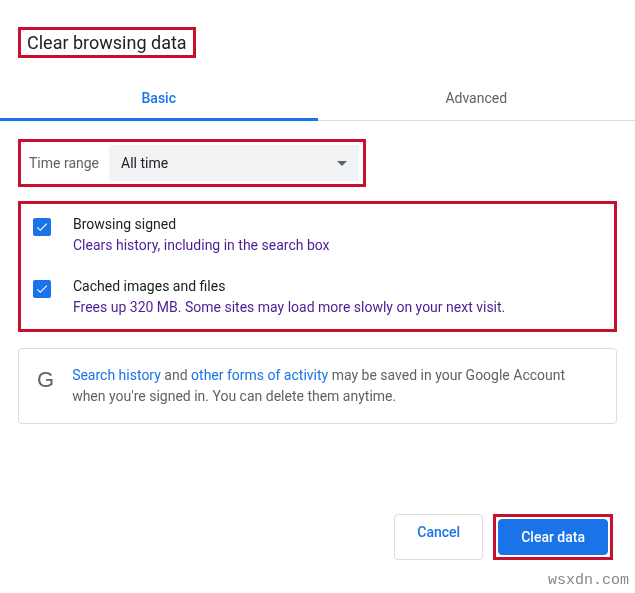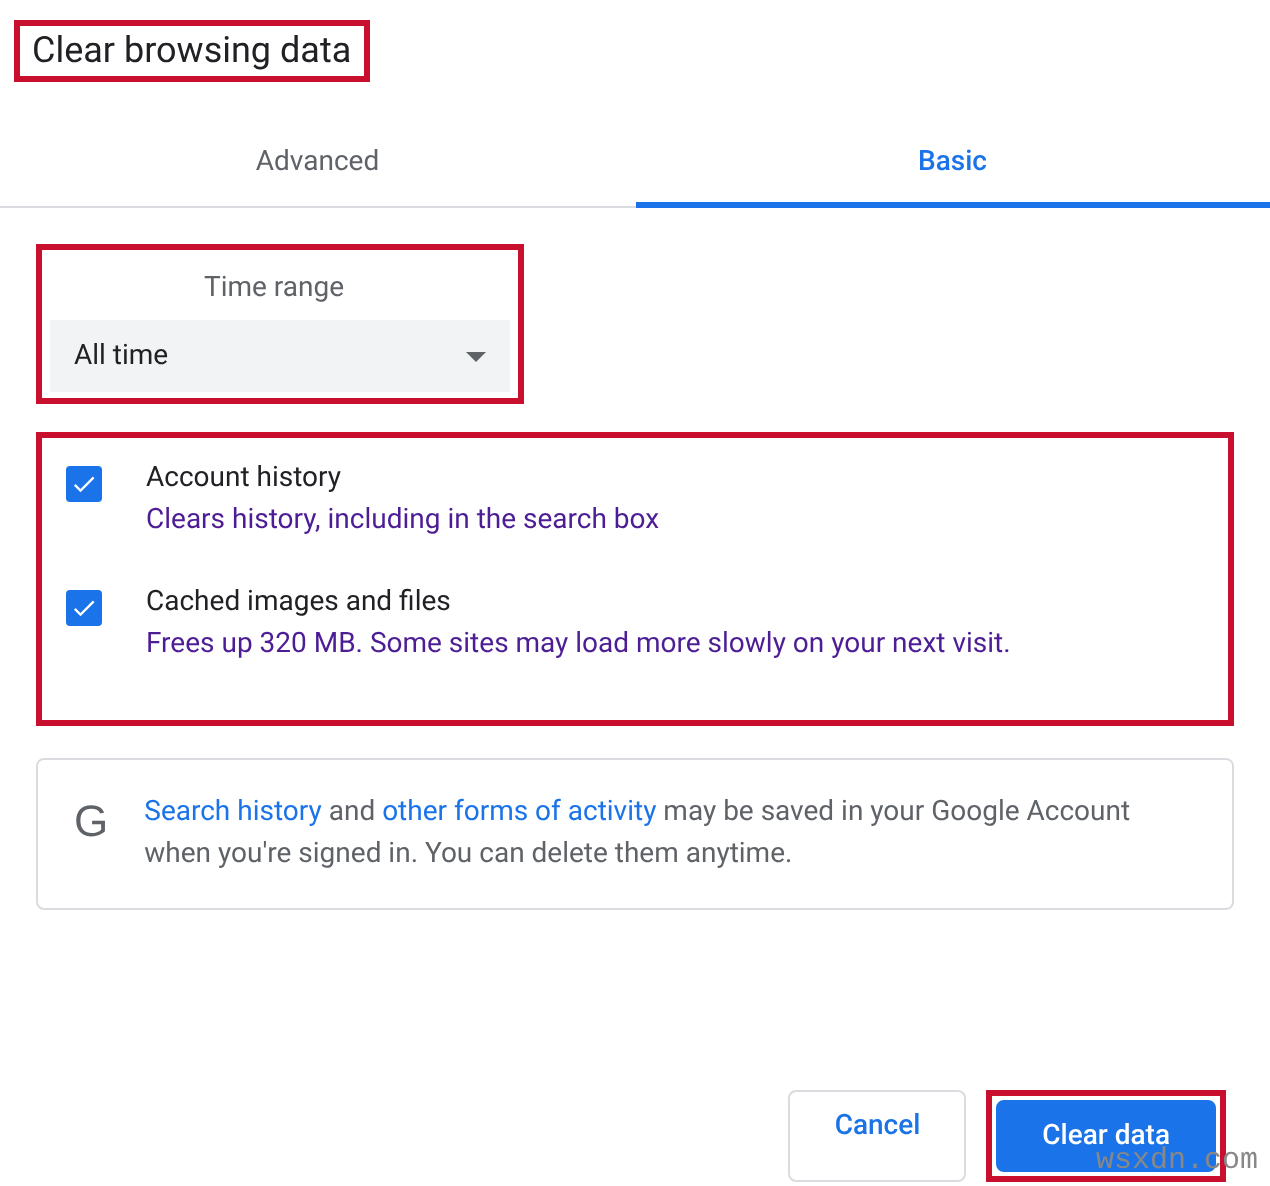--- a/index.html
+++ b/index.html
@@ -1,31 +1,31 @@
 <!DOCTYPE html>
 <html><head>
   <meta charset="utf-8">
   <style>
     * { box-sizing: border-box; font-family: 'Segoe UI', Roboto, Arial, sans-serif; }
     body { margin: 0; padding: 0; background: #fff; width: 635px; }
     .dialog { padding: 10px 0 20px; }
-    .title-wrap { padding: 0 7px; }
+    .title-wrap { padding: 0 18px; margin-top: 17px; }
     .title { font-size: 18px; color: #202124; border: 3px solid #c8102e; padding: 2px 6px; display: inline-block; }
     .tabs { display: flex; border-bottom: 1px solid #dadce0; margin-top: 18px; }
     .tab { flex: 1; text-align: center; padding: 14px 0; font-size: 14px; color: #5f6368; cursor: pointer; position: relative; }
     .tab.active { color: #1a73e8; font-weight: 500; }
     .tab.active::after { content: ''; position: absolute; left: 0; right: 0; bottom: -1px; height: 3px; background: #1a73e8; }
     .content { padding: 18px 18px 0; }
-    .time-row { display: inline-flex; align-items: center; border: 3px solid #c8102e; padding: 3px 4px; flex-direction: column; }
+    .time-row { display: inline-flex; align-items: center; border: 3px solid #c8102e; padding: 3px 4px; }
     .time-label { color: #5f6368; font-size: 14px; padding: 8px 10px 8px 4px; }
-    .time-select { width: 230px; background: #f1f3f4; padding: 10px 12px; font-size: 14px; color: #202124; display: flex; justify-content: space-between; align-items: center; cursor: pointer; }
+    .time-select { width: 250px; background: #f1f3f4; padding: 10px 12px; font-size: 14px; color: #202124; display: flex; justify-content: space-between; align-items: center; cursor: pointer; }
     .chev { width: 0; height: 0; border-left: 5px solid transparent; border-right: 5px solid transparent; border-top: 5px solid #5f6368; }
     .options { border: 3px solid #c8102e; margin-top: 14px; padding: 12px 8px 8px; }
     .opt { display: flex; align-items: flex-start; margin-bottom: 22px; }
-    .opt:last-child { margin-bottom: 20px; }
+    .opt:last-child { margin-bottom: 4px; }
     .cb { width: 18px; height: 18px; background: #1a73e8; border-radius: 2px; margin: 2px 22px 0 4px; flex-shrink: 0; display: flex; align-items: center; justify-content: center; cursor: pointer; }
     .cb svg { width: 14px; height: 14px; }
     .opt-text { flex: 1; }
     .opt-title { font-size: 14px; color: #202124; margin-bottom: 4px; }
     .opt-desc { font-size: 14px; color: #4c1d95; line-height: 1.4; }
     .notice { margin: 16px 18px 0; border: 1px solid #dadce0; border-radius: 4px; padding: 16px 18px; display: flex; align-items: flex-start; }
     .g-icon { font-family: 'Product Sans', Arial, sans-serif; font-size: 22px; font-weight: 500; color: #5f6368; margin-right: 18px; margin-top: 2px; }
     .notice-text { font-size: 14px; color: #5f6368; line-height: 1.5; }
     .notice-text .lnk { color: #1a73e8; cursor: pointer; }
     .actions { display: flex; justify-content: flex-end; padding: 90px 22px 0; gap: 10px; }
@@ -37,42 +37,42 @@
   </style>
 </head>
 <body>
 
 <div class="dialog">
   <div class="title-wrap">
     <div class="title">Clear browsing data</div>
   </div>
 
   <div class="tabs">
+    <div class="tab active">Basic</div>
     <div class="tab">Advanced</div>
-    <div class="tab active">Basic</div>
   </div>
 
   <div class="content">
     <div class="time-row">
       <div class="time-label">Time range</div>
       <div class="time-select">
         <span>All time</span>
         <span class="chev"></span>
       </div>
     </div>
 
     <div class="options">
       <div class="opt">
         <div class="cb">
           <svg viewBox="0 0 24 24">
               <path fill="#fff" d="M9 16.2L4.8 12l-1.4 1.4L9 19 21 7l-1.4-1.4z"></path>
             </svg>
         </div>
         <div class="opt-text">
-          <div class="opt-title">Account history</div>
+          <div class="opt-title">Browsing signed</div>
           <div class="opt-desc">Clears history, including in the search box</div>
         </div>
       </div>
       <div class="opt">
         <div class="cb">
           <svg viewBox="0 0 24 24">
               <path fill="#fff" d="M9 16.2L4.8 12l-1.4 1.4L9 19 21 7l-1.4-1.4z"></path>
             </svg>
         </div>
         <div class="opt-text">

